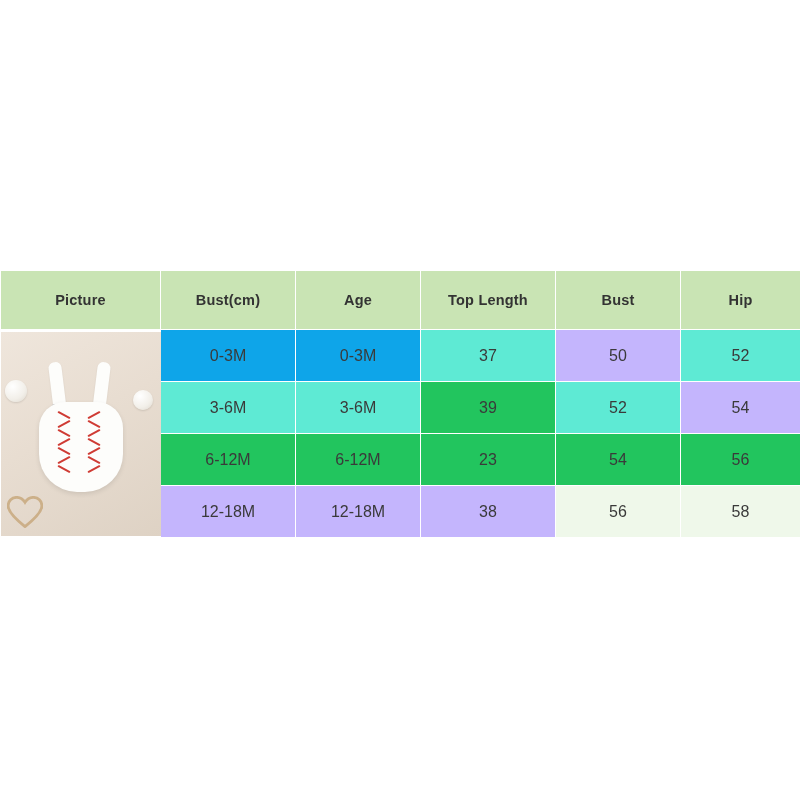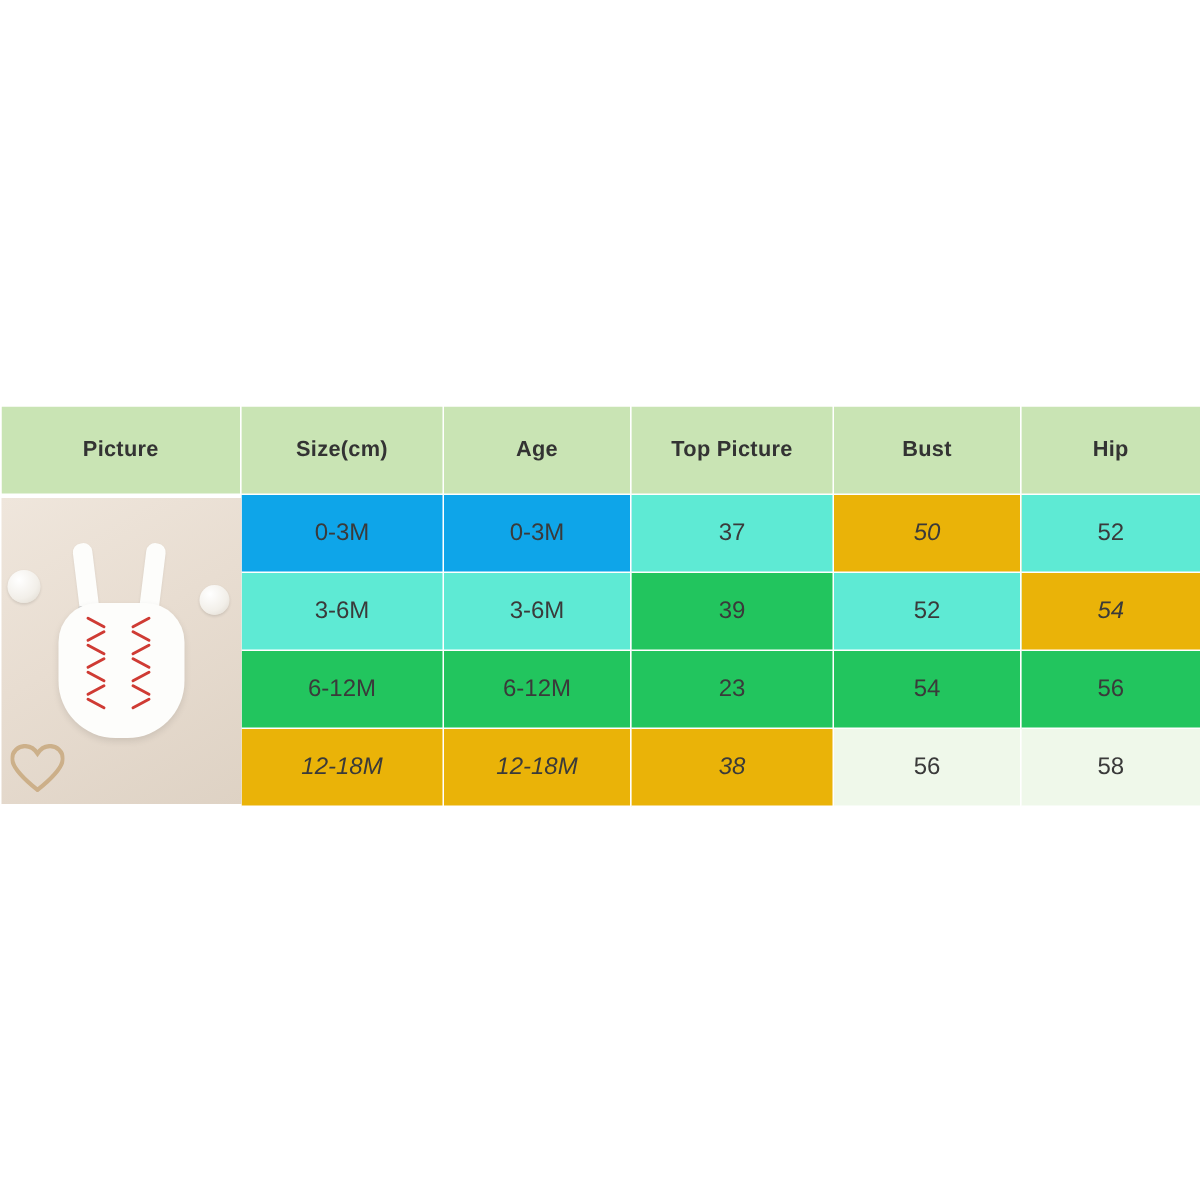--- a/index.html
+++ b/index.html
@@ -65,21 +65,21 @@
   tr.body-row td {
     height: 51px;
     font-size: 16px;
     color: #3a3a3a;
   }
 
   
   .sh-a { background: #0ea5e9; }
   .sh-b { background: #5eead4; }
   .sh-c { background: #22c55e; }
-  .sh-d { background: #eab308; font-style: italic; }
+  .sh-d { background: #c4b5fd; }
   .sh-e { background: #eff8ea; }
 
   
   td.pic-cell {
     background: #ffffff;
     padding: 0;
     position: relative;
   }
 
   .photo {
@@ -180,23 +180,23 @@
         <col class="c-pic">
         <col class="c-size">
         <col class="c-age">
         <col class="c-top">
         <col class="c-bust">
         <col class="c-hip">
       </colgroup>
       <thead>
         <tr class="head-row">
           <th>Picture</th>
-          <th>Size(cm)</th>
+          <th>Bust(cm)</th>
           <th>Age</th>
-          <th>Top Picture</th>
+          <th>Top Length</th>
           <th>Bust</th>
           <th>Hip</th>
         </tr>
       </thead>
       <tbody>
         <tr class="body-row">
           <td class="pic-cell" rowspan="4">
             <div class="photo">
               <div class="ball b1"></div>
               <div class="ball b2"></div>

